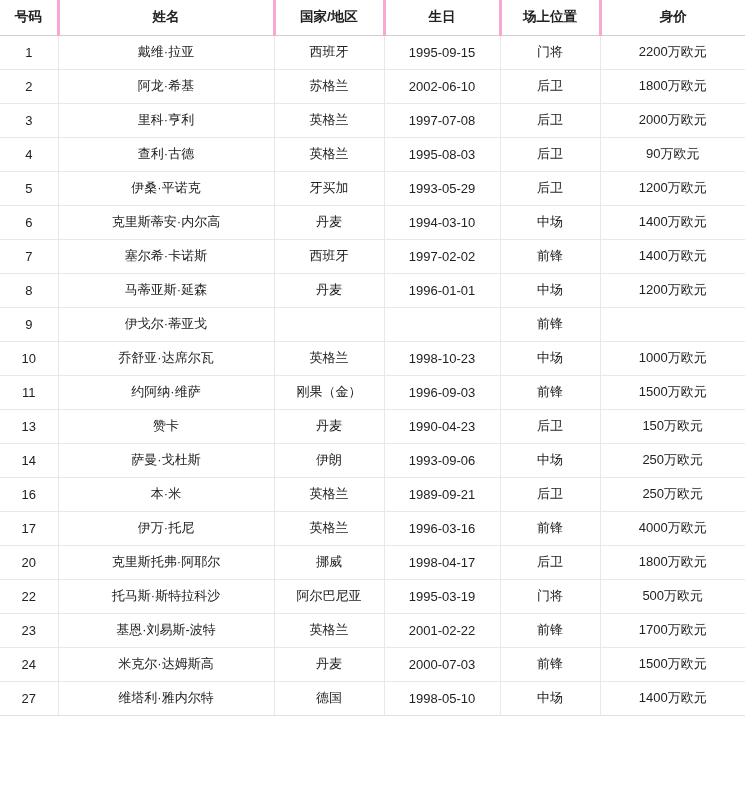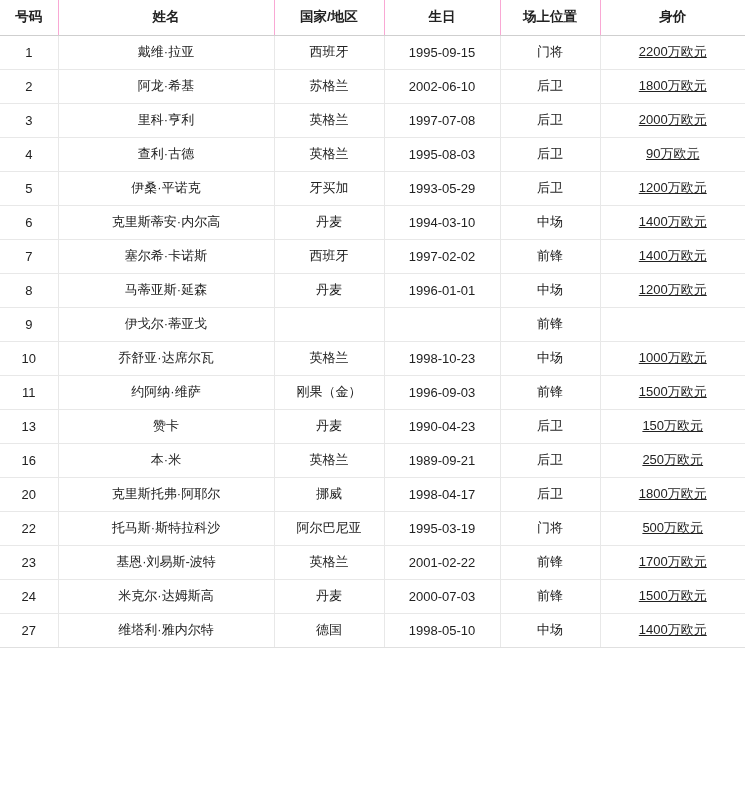--- a/index.html
+++ b/index.html
@@ -32,37 +32,37 @@
   table.roster col.c-value  { width: 145px; }
 
   table.roster thead th {
     font-size: 13.5px;
     font-weight: bold;
     color: #222222;
     background: #ffffff;
     text-align: center;
     padding: 8px 2px 9px 2px;
     border-bottom: 1px solid #cfcfcf;
-    border-right: 1px solid #f9a8d4;
+    border-right: 3px solid #f9a8d4;
     white-space: nowrap;
   }
   table.roster thead th:last-child { border-right: none; border-radius: 9px; }
 
   table.roster tbody td {
     text-align: center;
     padding: 7px 2px 8px 2px;
     border-bottom: 1px solid #e8e8e8;
     border-right: 1px solid #e8e8e8;
     color: #222222;
     font-size: 13px;
     height: 17px;
     white-space: nowrap;
     overflow: hidden;
   }
-  table.roster tbody td:last-child { border-right: none; text-decoration: underline; }
+  table.roster tbody td:last-child { border-right: none; }
   table.roster tbody tr:last-child td { border-bottom: 1px solid #e0e0e0; }
 </style>
 </head>
 <body>
 
 <div class="roster-wrap">
   <table class="roster">
     <colgroup>
       <col class="c-num">
       <col class="c-name">
@@ -172,26 +172,42 @@
         </tr>
         <tr>
           <td>13</td>
           <td>赞卡</td>
           <td>丹麦</td>
           <td>1990-04-23</td>
           <td>后卫</td>
           <td>150万欧元</td>
         </tr>
         <tr>
+          <td>14</td>
+          <td>萨曼·戈杜斯</td>
+          <td>伊朗</td>
+          <td>1993-09-06</td>
+          <td>中场</td>
+          <td>250万欧元</td>
+        </tr>
+        <tr>
           <td>16</td>
           <td>本·米</td>
           <td>英格兰</td>
           <td>1989-09-21</td>
           <td>后卫</td>
           <td>250万欧元</td>
+        </tr>
+        <tr>
+          <td>17</td>
+          <td>伊万·托尼</td>
+          <td>英格兰</td>
+          <td>1996-03-16</td>
+          <td>前锋</td>
+          <td>4000万欧元</td>
         </tr>
         <tr>
           <td>20</td>
           <td>克里斯托弗·阿耶尔</td>
           <td>挪威</td>
           <td>1998-04-17</td>
           <td>后卫</td>
           <td>1800万欧元</td>
         </tr>
         <tr>

